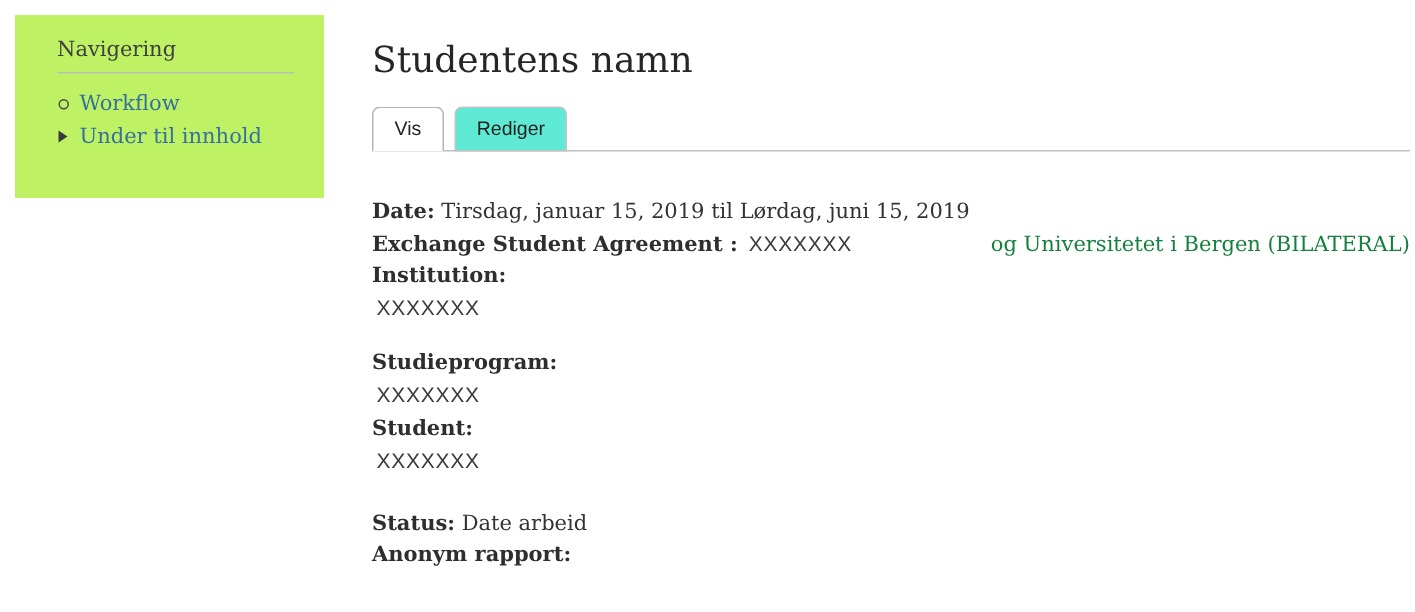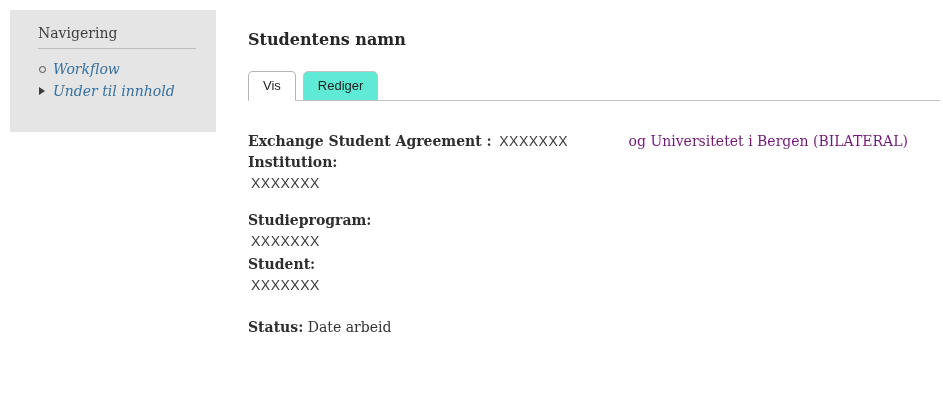--- a/index.html
+++ b/index.html
@@ -12,38 +12,37 @@
     overflow: hidden;
   }
 
   
   .sidebar {
     position: absolute;
     left: 10px;
     top: 10px;
     width: 206px;
     height: 122px;
-    background: #e5e5e5;
+    background: #bef264;
     box-sizing: border-box;
     padding: 15px 20px 0 28px;
   }
   .sidebar h2 {
     margin: 0;
     font-family: "DejaVu Serif", serif;
     font-weight: 400;
     font-size: 14px;
     color: #3f3f3f;
     padding-bottom: 7px;
     border-bottom: 1px solid #bdbdbd;
   }
   .sidebar ul {
     list-style: none;
     margin: 9px 0 0;
     padding: 0;
-    font-style: italic;
   }
   .sidebar li {
     position: relative;
     padding-left: 15px;
     line-height: 21px;
     white-space: nowrap;
   }
   .sidebar a {
     font-family: "DejaVu Serif", serif;
     font-size: 14px;
@@ -68,22 +67,22 @@
   
   .main {
     position: absolute;
     left: 248px;
     top: 0;
     width: 692px;
   }
   h1.page-title {
     margin: 28px 0 0;
     font-family: "DejaVu Serif", serif;
-    font-weight: 700;
-    font-size: 16px;
+    font-weight: 400;
+    font-size: 24px;
     line-height: 24px;
     color: #262626;
   }
   ul.tabs {
     list-style: none;
     margin: 19px 0 0;
     padding: 0;
     display: flex;
     align-items: flex-end;
     border-bottom: 1px solid #bfbfbf;
@@ -119,23 +118,23 @@
   .doc p { margin: 0; }
   .doc strong { color: #2e2e2e; }
   .xval {
     font-family: "Liberation Sans", sans-serif;
     font-size: 14px;
     color: #3c3c3c;
     padding-left: 3px;
     letter-spacing: 0.5px;
   }
   .agreement-link {
-    color: #701a75;
+    color: #15803d;
     text-decoration: none;
-    margin-left: 56px;
+    margin-left: 88px;
     white-space: nowrap;
   }
   .blk-program { margin-top: 16px; }
   .blk-student { margin-top: 2px; }
   .status-line { margin-top: 21px !important; }
 </style>
 </head>
 <body>
 
 <div class="sidebar">
@@ -154,20 +153,24 @@
 
 <div class="main">
   <h1 class="page-title">Studentens namn</h1>
 
   <ul class="tabs">
     <li class="tab active">Vis</li>
     <li class="tab">Rediger</li>
   </ul>
 
   <div class="doc">
+    <p>
+      <strong>Date:</strong>
+      <span>Tirsdag, januar 15, 2019 til Lørdag, juni 15, 2019</span>
+    </p>
 
     <p>
       <strong>Exchange Student Agreement :</strong>
       <span class="xval">XXXXXXX</span>
       <a href="#" class="agreement-link">og Universitetet i Bergen (BILATERAL)</a>
     </p>
 
     <div class="blk">
       <div><strong>Institution:</strong></div>
       <div class="xval">XXXXXXX</div>
@@ -181,14 +184,17 @@
     <div class="blk blk-student">
       <div><strong>Student:</strong></div>
       <div class="xval">XXXXXXX</div>
     </div>
 
     <p class="status-line">
       <strong>Status:</strong>
       <span>Date arbeid</span>
     </p>
 
+    <p>
+      <strong>Anonym rapport:</strong>
+    </p>
   </div>
 </div>
 
 </body></html>

